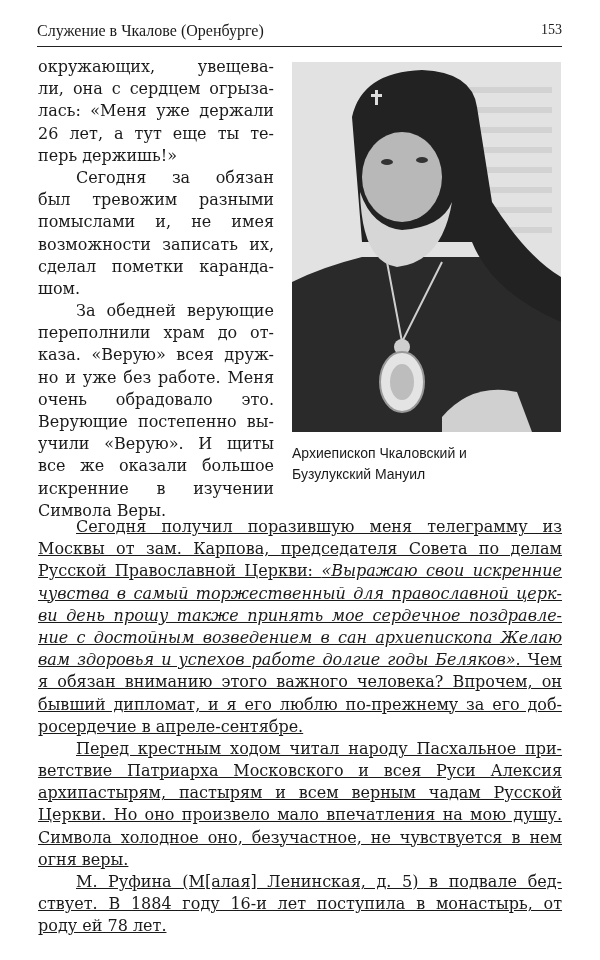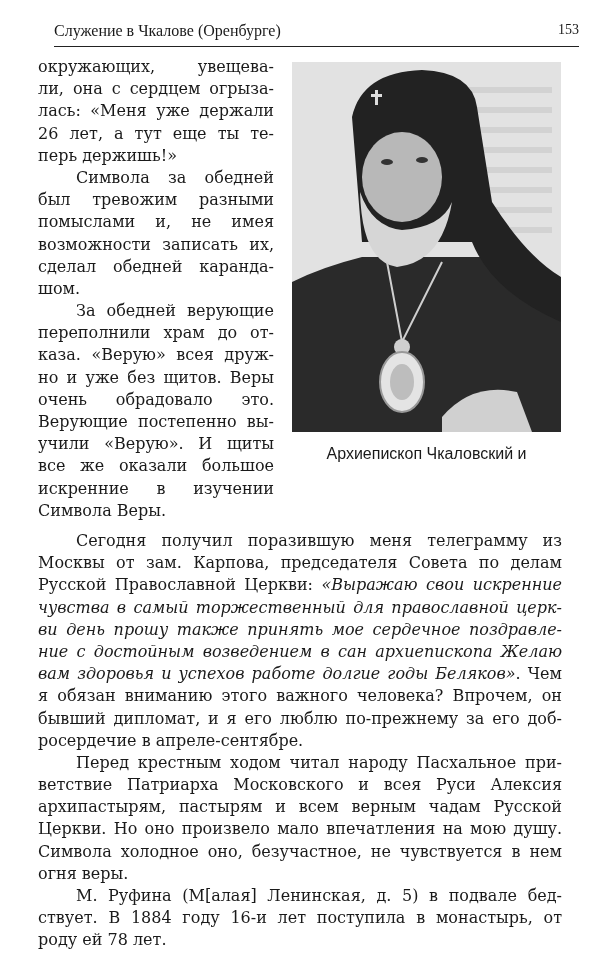--- a/index.html
+++ b/index.html
@@ -1,55 +1,55 @@
 <!DOCTYPE html>
 <html><head>
 <meta charset="utf-8">
 <style>
   html, body { margin: 0; padding: 0; background: #ffffff; }
   body { width: 600px; height: 960px; position: relative; overflow: hidden; color: #1a1a1a; }
-  .header { position: absolute; left: 37px; top: 20px; width: 525px; height: 26px; border-bottom: 1.5px solid #222; margin-left: 17px; }
+  .header { position: absolute; left: 37px; top: 20px; width: 525px; height: 26px; border-bottom: 1.5px solid #222; }
   .header .title { position: absolute; left: 0; top: 2px; font-family: "Liberation Serif", serif; font-size: 16px; }
   .header .pageno { position: absolute; right: 0; top: 2px; font-family: "Liberation Serif", serif; font-size: 14px; }
   .body-text { font-family: "DejaVu Serif", serif; font-size: 16px; line-height: 22.2px; }
   .col { position: absolute; left: 38px; top: 56px; width: 236px; }
-  .full { position: absolute; left: 38px; top: 530px; width: 524px; }
+  .full { position: absolute; left: 38px; top: 516px; width: 524px; text-decoration: underline; }
   .line { display: block; text-align: justify; text-align-last: justify; white-space: nowrap; height: 22.2px; overflow: visible; }
   .line.last { text-align-last: left; }
   .indent { padding-left: 38px; }
   .line .w { display: inline; }
   .it { font-style: italic; }
   .photo { position: absolute; left: 292px; top: 62px; width: 269px; height: 370px; background: linear-gradient(#e9e9e9, #dcdcdc); overflow: hidden; }
   .photo svg { display: block; }
-  .caption { position: absolute; left: 292px; top: 443px; width: 269px; text-align: center; font-family: "Liberation Sans", sans-serif; font-size: 16px; line-height: 21px; color: #1a1a1a; }
+  .caption { position: absolute; left: 292px; top: 443px; width: 269px; font-family: "Liberation Sans", sans-serif; font-size: 14px; line-height: 21px; color: #1a1a1a; }
 </style>
 </head>
 <body>
 
 <div class="header">
   <span class="title">Служение в Чкалове (Оренбурге)</span>
   <span class="pageno">153</span>
 </div>
 
 <div class="col body-text" id="col">
     <span class="line">окружающих, увещева-</span>
     <span class="line">ли, она с сердцем огрыза-</span>
     <span class="line">лась: «Меня уже держали</span>
     <span class="line">26 лет, а тут еще ты те-</span>
     <span class="line last">перь держишь!»</span>
-    <span class="line indent">Символа за обедней</span>
+    <span class="line indent">Сегодня за обязан</span>
     <span class="line">был тревожим разными</span>
     <span class="line">помыслами и, не имея</span>
     <span class="line">возможности записать их,</span>
-    <span class="line">сделал обедней каранда-</span>
+    <span class="line">сделал пометки каранда-</span>
     <span class="line last">шом.</span>
     <span class="line indent">За обедней верующие</span>
     <span class="line">переполнили храм до от-</span>
     <span class="line">каза. «Верую» всея друж-</span>
-    <span class="line">но и уже без щитов. Веры</span>
+    <span class="line">но и уже без работе. Меня</span>
     <span class="line">очень обрадовало это.</span>
     <span class="line">Верующие постепенно вы-</span>
     <span class="line">учили «Верую». И щиты</span>
     <span class="line">все же оказали большое</span>
     <span class="line">искренние в изучении</span>
     <span class="line last">Символа Веры.</span>
   </div>
 
 <div class="photo">
   <svg width="269" height="370" viewBox="0 0 269 370">
@@ -83,20 +83,21 @@
     <circle cx="110" cy="285" r="8" fill="#cfcfcf"></circle>
     <ellipse cx="110" cy="320" rx="22" ry="30" fill="#e4e4e4" stroke="#999" stroke-width="2"></ellipse>
     <ellipse cx="110" cy="320" rx="12" ry="18" fill="#bdbdbd"></ellipse>
 
     <path d="M150 355 Q180 320 225 330 L240 370 L150 370 Z" fill="#d0d0d0"></path>
   </svg>
 </div>
 
 <div class="caption">
   <div>Архиепископ Чкаловский и</div>
+  <div>Бузулукский Мануил</div>
 </div>
 
 <div class="full body-text" id="full">
     <span class="line indent"><span class="w">Сегодня получил поразившую меня телеграмму из</span></span>
     <span class="line"><span class="w">Москвы от зам. Карпова, председателя Совета по делам</span></span>
     <span class="line"><span class="w">Русской Православной Церкви: </span><span class="w it">«Выражаю свои искренние</span></span>
     <span class="line"><span class="w it">чувства в самый торжественный для православной церк-</span></span>
     <span class="line"><span class="w it">ви день прошу также принять мое сердечное поздравле-</span></span>
     <span class="line"><span class="w it">ние с достойным возведением в сан архиепископа Желаю</span></span>
     <span class="line"><span class="w it">вам здоровья и успехов работе долгие годы Беляков»</span><span class="w">. Чем</span></span>

